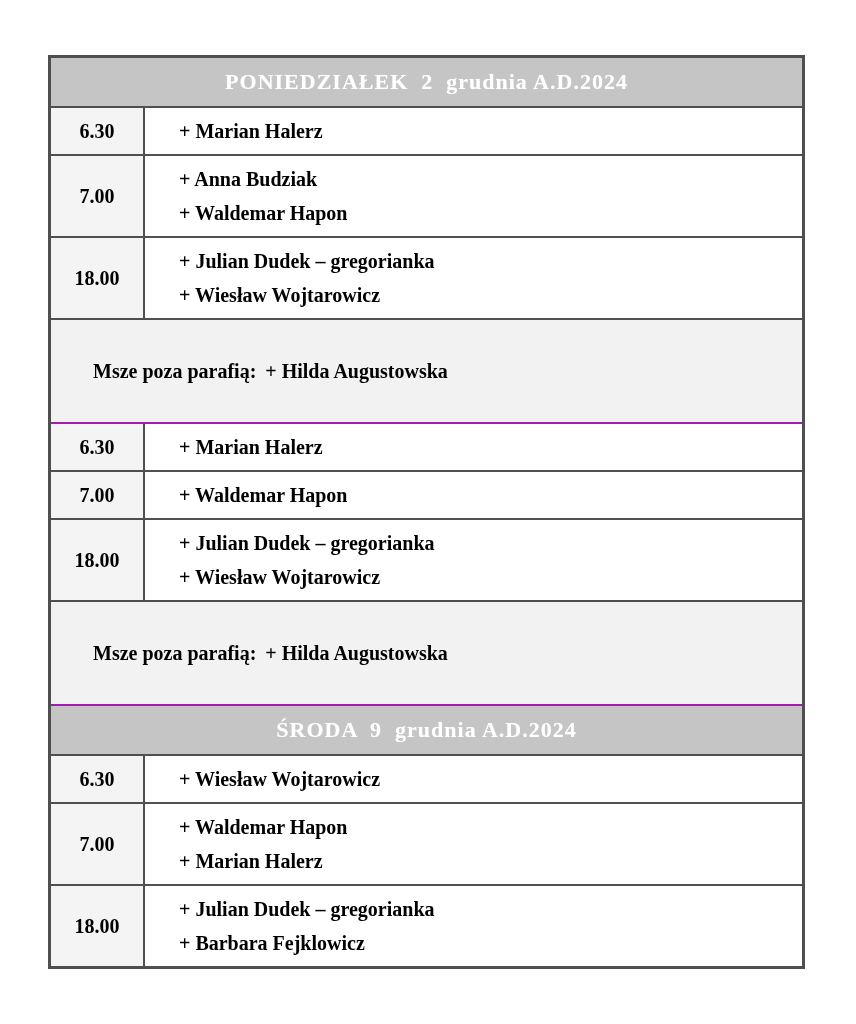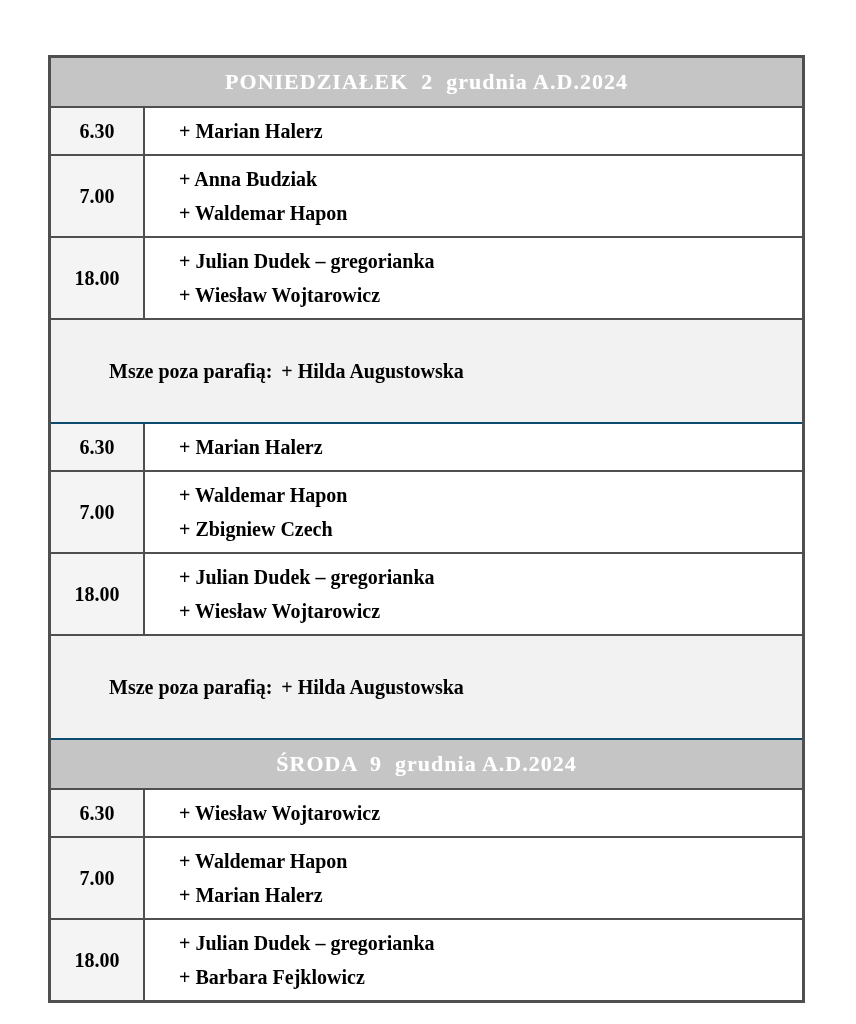--- a/index.html
+++ b/index.html
@@ -61,26 +61,26 @@
   }
   .intent-line {
     font-weight: bold;
     font-size: 20px;
     line-height: 34px;
     color: #000000;
     white-space: pre;
   }
   .note-row {
     background: #f2f2f2;
-    padding: 6px 28px;
+    padding: 6px 12px;
     font-weight: bold;
     font-size: 20px;
     line-height: 30px;
     color: #000000;
-    border-bottom: 2px solid #0c4a6e;
+    border-bottom: 2px solid #a21caf;
     white-space: pre;
   }
   .note-value { margin-left: 9px; }
   .schedule > div:last-child { border-bottom: none; }
 </style>
 </head>
 <body>
 
 <div class="page">
   <div class="schedule">
@@ -113,21 +113,20 @@
     <div class="mass-row">
       <div class="time-cell">6.30</div>
       <div class="intent-cell">
         <div class="intent-line">+ Marian Halerz</div>
       </div>
     </div>
     <div class="mass-row">
       <div class="time-cell">7.00</div>
       <div class="intent-cell">
         <div class="intent-line">+ Waldemar Hapon</div>
-        <div class="intent-line">+ Zbigniew Czech</div>
       </div>
     </div>
     <div class="mass-row">
       <div class="time-cell">18.00</div>
       <div class="intent-cell">
         <div class="intent-line">+ Julian Dudek – gregorianka</div>
         <div class="intent-line">+ Wiesław Wojtarowicz</div>
       </div>
     </div>
     <div class="note-row">

